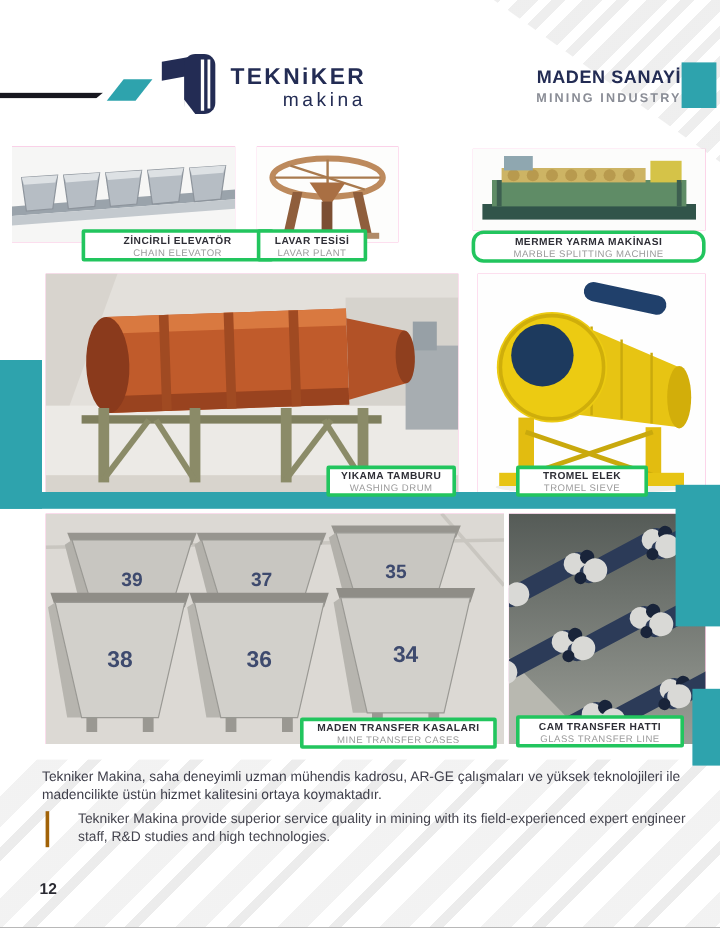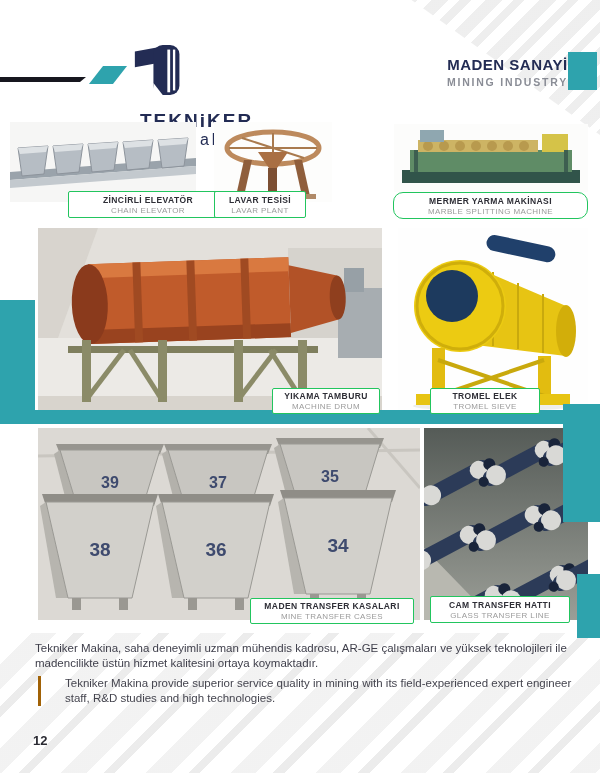--- a/index.html
+++ b/index.html
@@ -21,21 +21,21 @@
     position:absolute; left:0; bottom:0; width:600px; height:140px;
     background:repeating-linear-gradient(135deg,
       rgba(150,150,150,0) 0 22px, rgba(150,150,150,.12) 22px 40px,
       rgba(150,150,150,0) 40px 52px, rgba(150,150,150,.18) 52px 60px);
   }
   
   .rule { position:absolute; left:0; top:77px; width:86px; height:5px;
     background:#17171f; clip-path:polygon(0 0,100% 0,93% 100%,0 100%); }
   .slash { position:absolute; left:96px; top:66px; width:24px; height:18px;
     background:#2ea3ad; transform:skewX(-38deg); }
-  .logo { position:absolute; left:133px; top:42px; display:flex; align-items:flex-start;flex-direction:column; }
+  .logo { position:absolute; left:133px; top:42px; display:flex; align-items:flex-start; }
   .logo-mark { width:52px; height:56px; }
   .logo-text { margin-left:7px; margin-top:12px; }
   .brand-top { font-size:19px; font-weight:bold; letter-spacing:2px; color:#232c54; }
   .brand-bottom { font-size:16px; font-weight:normal; letter-spacing:3px;
     color:#232c54; text-align:right; margin-top:-1px; }
   .section-title { position:absolute; right:32px; top:56px; text-align:center; }
   .st-tr { font-size:15px; font-weight:bold; color:#232c54; letter-spacing:.5px; }
   .st-en { font-size:10.5px; font-weight:bold; color:#8a8d96; letter-spacing:1.8px; margin-top:3px; }
   .teal-sq { position:absolute; left:568px; top:52px; width:29px; height:38px; background:#2ea3ad; }
   
@@ -48,21 +48,21 @@
   .photo { position:absolute; overflow:hidden; background:#f9a8d4; }
   .photo svg { display:block; width:100%; height:100%; }
   .p1 { left:10px;  top:122px; width:186px; height:80px; }
   .p2 { left:214px; top:122px; width:118px; height:80px; }
   .p3 { left:394px; top:124px; width:194px; height:68px; }
   .p4 { left:38px;  top:228px; width:344px; height:184px; }
   .p5 { left:398px; top:228px; width:190px; height:184px; }
   .p6 { left:38px;  top:428px; width:382px; height:192px; }
   .p7 { left:424px; top:428px; width:164px; height:192px; }
   
-  .caption { position:absolute; background:#fff; border:1px solid #22c55e;
+  .caption { position:absolute; background:#fff; border:3px solid #22c55e;
     border-radius:2px; text-align:center; display:flex; flex-direction:column;
     justify-content:center; padding:2px 4px; z-index:5; }
   .cap-tr { font-size:8.5px; font-weight:bold; letter-spacing:.4px; color:#2e2e36; white-space:nowrap; }
   .cap-en { font-size:8px; color:#9b9b9b; letter-spacing:.4px; margin-top:1px; white-space:nowrap; }
   .c1 { left:68px;  top:191px; width:160px; height:27px; }
   .c2 { left:214px; top:191px; width:92px; height:27px; }
   .c3 { left:393px; top:192px; width:195px; height:27px;border-radius:10px; }
   .c4 { left:272px; top:388px; width:108px; height:26px; }
   .c5 { left:430px; top:388px; width:110px; height:26px; }
   .c6 { left:250px; top:598px; width:164px; height:26px; }
@@ -323,21 +323,21 @@
   <div class="caption c2">
     <div class="cap-tr">LAVAR TESİSİ</div>
     <div class="cap-en">LAVAR PLANT</div>
   </div>
   <div class="caption c3">
     <div class="cap-tr">MERMER YARMA MAKİNASI</div>
     <div class="cap-en">MARBLE SPLITTING MACHINE</div>
   </div>
   <div class="caption c4">
     <div class="cap-tr">YIKAMA TAMBURU</div>
-    <div class="cap-en">MACHINE DRUM</div>
+    <div class="cap-en">WASHING DRUM</div>
   </div>
   <div class="caption c5">
     <div class="cap-tr">TROMEL ELEK</div>
     <div class="cap-en">TROMEL SIEVE</div>
   </div>
   <div class="caption c7">
     <div class="cap-tr">CAM TRANSFER HATTI</div>
     <div class="cap-en">GLASS TRANSFER LINE</div>
   </div>
   <div class="caption c6">

